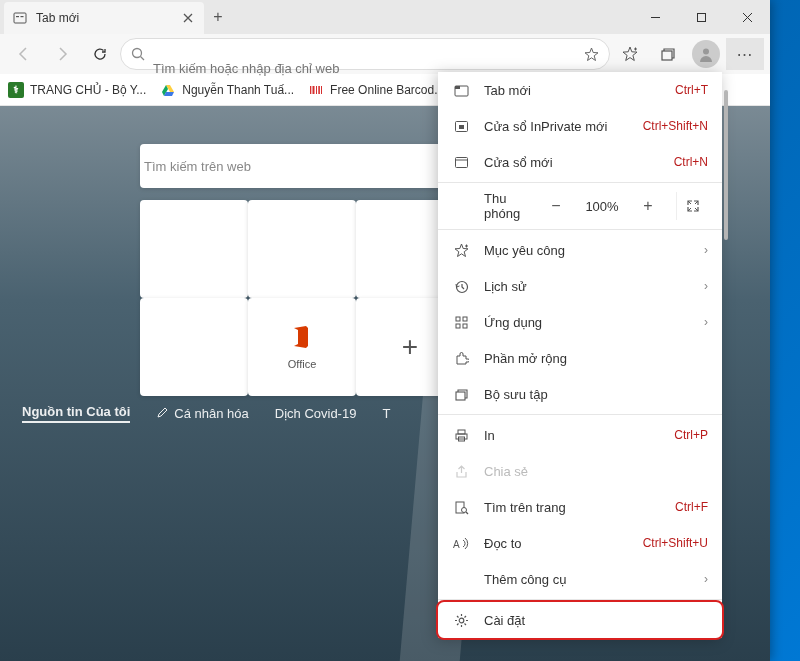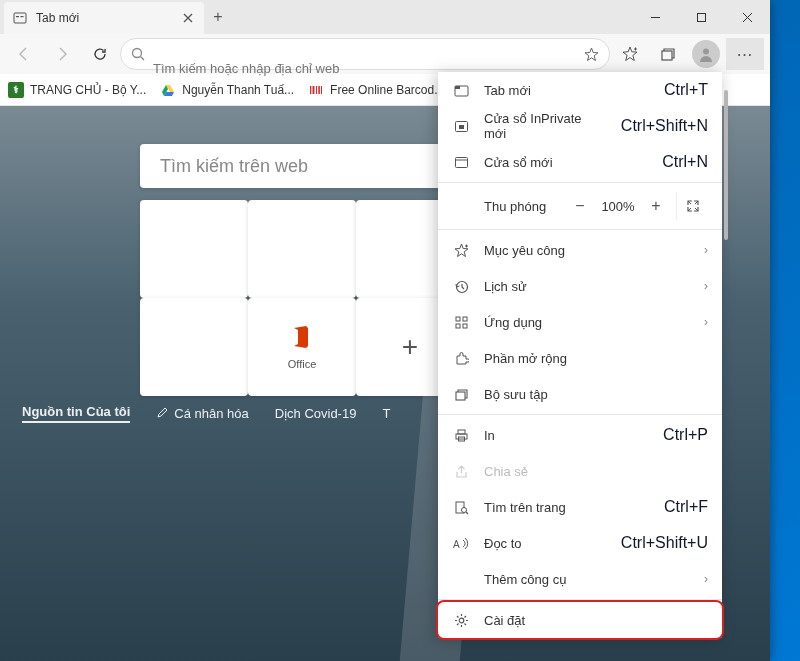--- a/index.html
+++ b/index.html
@@ -23,38 +23,38 @@
   .addressbar input { flex: 1; border: none; outline: none; font-size: 13px; color: #555; background: transparent; margin-top: 28px; }
   .addr-star { color: #666; }
   .tool-icon { width: 36px; height: 32px; display: flex; align-items: center; justify-content: center; color: #555; }
   .profile-icon { width: 28px; height: 28px; border-radius: 50%; background: #ccc; display: flex; align-items: center; justify-content: center; margin: 0 4px; }
   .more-btn { width: 38px; height: 32px; display: flex; align-items: center; justify-content: center; background: #e5e5e5; color: #555; font-size: 16px; letter-spacing: 1px; }
   .bookmarks { height: 32px; display: flex; align-items: center; padding: 0 8px; gap: 14px; background: #fff; border-bottom: 1px solid #e5e5e5; font-size: 12px; }
   .bm-item { display: flex; align-items: center; gap: 6px; color: #333; }
   .bm-favicon { width: 16px; height: 16px; border-radius: 2px; display: flex; align-items: center; justify-content: center; font-size: 10px; font-weight: bold; }
   .content { position: relative; height: calc(100% - 106px); background: linear-gradient(180deg, #7a8a94 0%, #4a6270 35%, #2a3f4c 100%); overflow: hidden; }
   .content::before { content:''; position:absolute; left:55%; top:0; width:60px; height:100%; background: rgba(255,255,255,0.15); transform: skewX(-5deg); }
-  .search-web { position: absolute; top: 38px; left: 140px; width: 335px; height: 44px; background: #fff; border-radius: 4px; display: flex; align-items: center; padding: 0 20px; color: #888; font-size: 18px; box-shadow: 0 1px 4px rgba(0,0,0,0.15); }
+  .search-web { position: absolute; top: 38px; left: 140px; width: 335px; height: 44px; background: #fff; border-radius: 4px; display: flex; align-items: center; padding: 0 4px; color: #888; font-size: 13px; box-shadow: 0 1px 4px rgba(0,0,0,0.15); }
   .tiles { position: absolute; top: 94px; left: 140px; display: grid; grid-template-columns: repeat(3, 108px); grid-auto-rows: 98px; gap: 0; }
   .tile { background: #fff; border-radius: 4px; display: flex; flex-direction: column; align-items: center; justify-content: center; gap: 6px; box-shadow: 0 1px 4px rgba(0,0,0,0.15); }
   .tile-label { font-size: 11px; color: #555; }
   .office-icon { width: 28px; height: 28px; color: #d83b01; font-size: 22px; font-weight: bold; }
   .plus-big { font-size: 28px; color: #555; font-weight: 300; }
   .newsbar { position: absolute; bottom: 225px; left: 0; width: 475px; height: 46px; display: flex; align-items: center; gap: 26px; padding: 0 22px; color: #fff; font-size: 13px; }
   .newsbar .nb-item { opacity: 0.9; display: flex; align-items: center; gap: 6px; }
   .newsbar .nb-item.active { font-weight: 600; border-bottom: 2px solid #fff; padding-bottom: 2px; }
   .menu { position: absolute; top: 72px; right: 48px; width: 284px; background: #fff; box-shadow: -2px 2px 14px rgba(0,0,0,0.25); font-size: 13px; color: #333; z-index: 10; max-height: 588px; }
   .menu-scroll-indicator { position: absolute; right: -6px; top: 18px; width: 4px; height: 150px; background: #b5b5b5; border-radius: 2px; }
   .menu-item { height: 36px; display: flex; align-items: center; padding: 0 14px; gap: 14px; }
   .mi-icon { width: 18px; display: flex; justify-content: center; color: #555; font-size: 14px; }
   .mi-label { flex: 1; }
-  .mi-shortcut { color: #0f172a; font-size: 16px; }
+  .mi-shortcut { color: #b91c1c; font-size: 12px; }
   .mi-arrow { color: #888; font-size: 12px; }
   .menu-sep { height: 1px; background: #e6e6e6; margin: 2px 0; }
-  .zoom-row { height: 42px; display: flex; align-items: center; padding: 0 14px; }
+  .zoom-row { height: 42px; display: flex; align-items: center; padding: 0 14px; gap: 8px; }
   .zoom-row .mi-label { flex: 1; padding-left: 32px; }
   .zoom-btn { width: 32px; height: 28px; display: flex; align-items: center; justify-content: center; color: #555; font-size: 16px; }
   .zoom-val { width: 44px; text-align: center; }
   .fullscreen-btn { width: 32px; height: 28px; display: flex; align-items: center; justify-content: center; color: #555; border-left: 1px solid #eee; margin-left: 4px; }
   .highlighted { outline: 2px solid #d92020; outline-offset: 0px; border-radius: 6px; }
   .disabled { color: #bbb; }
   svg { display: block; }
 </style>
 </head>
 <body>

